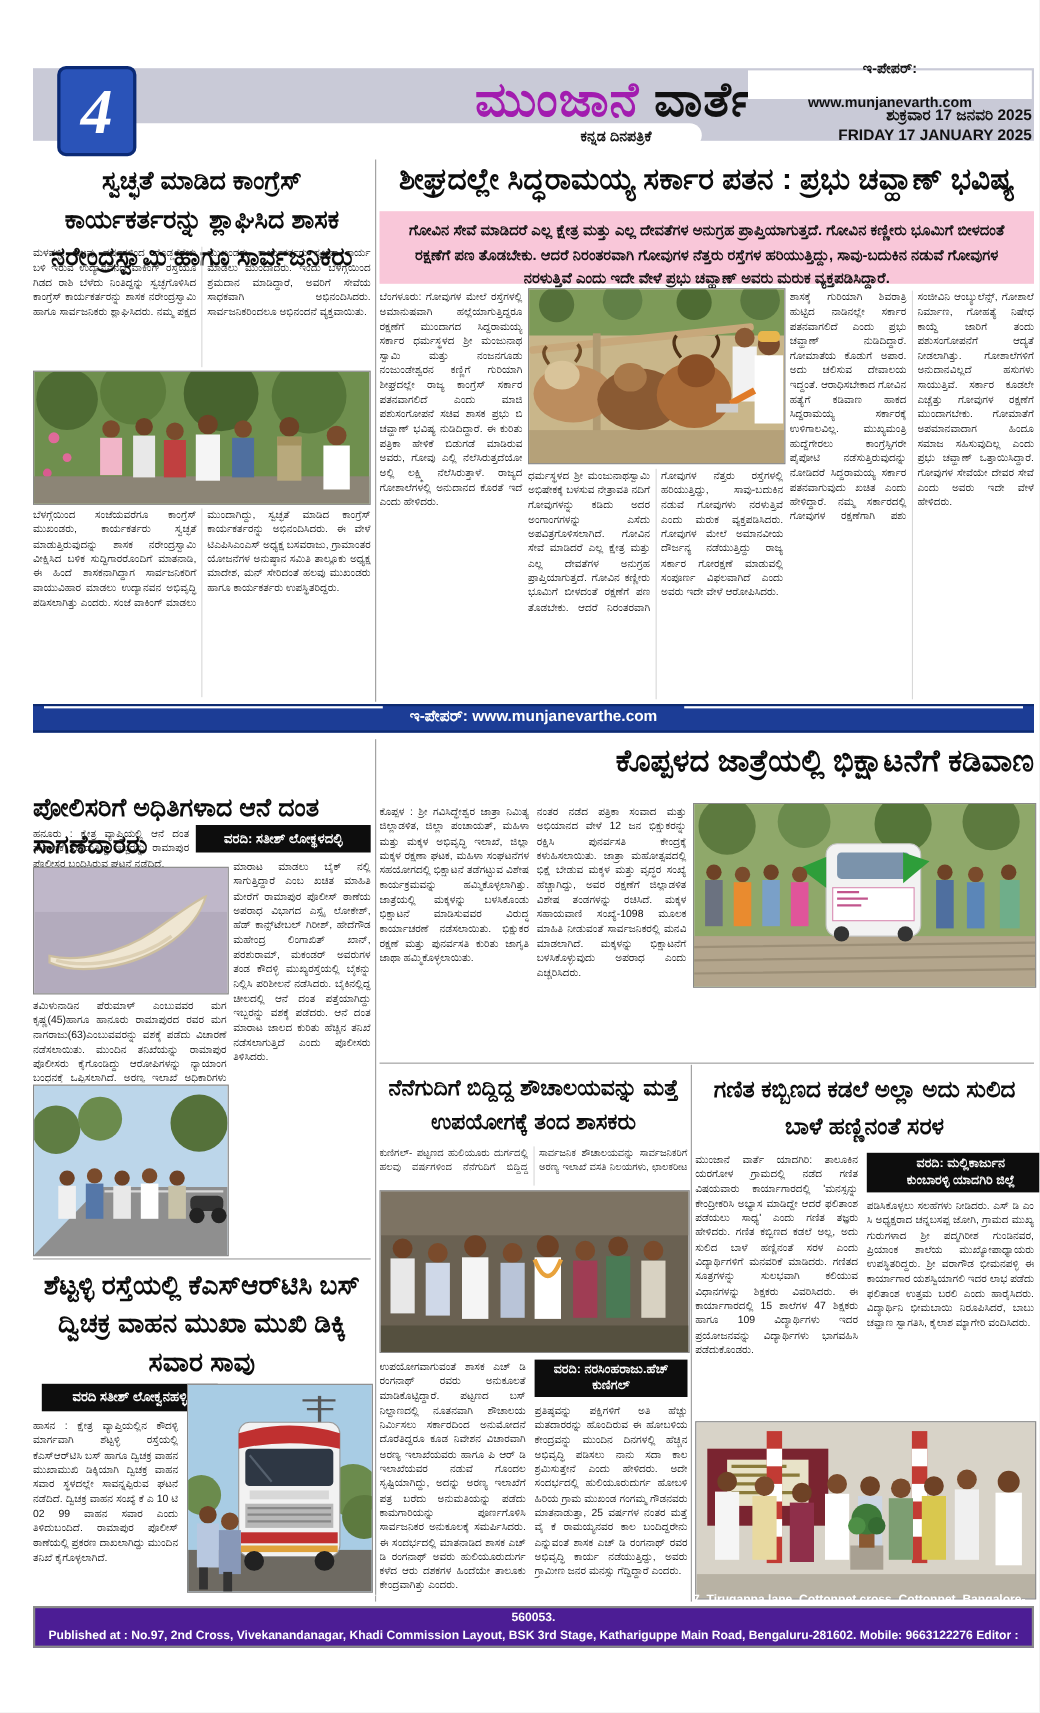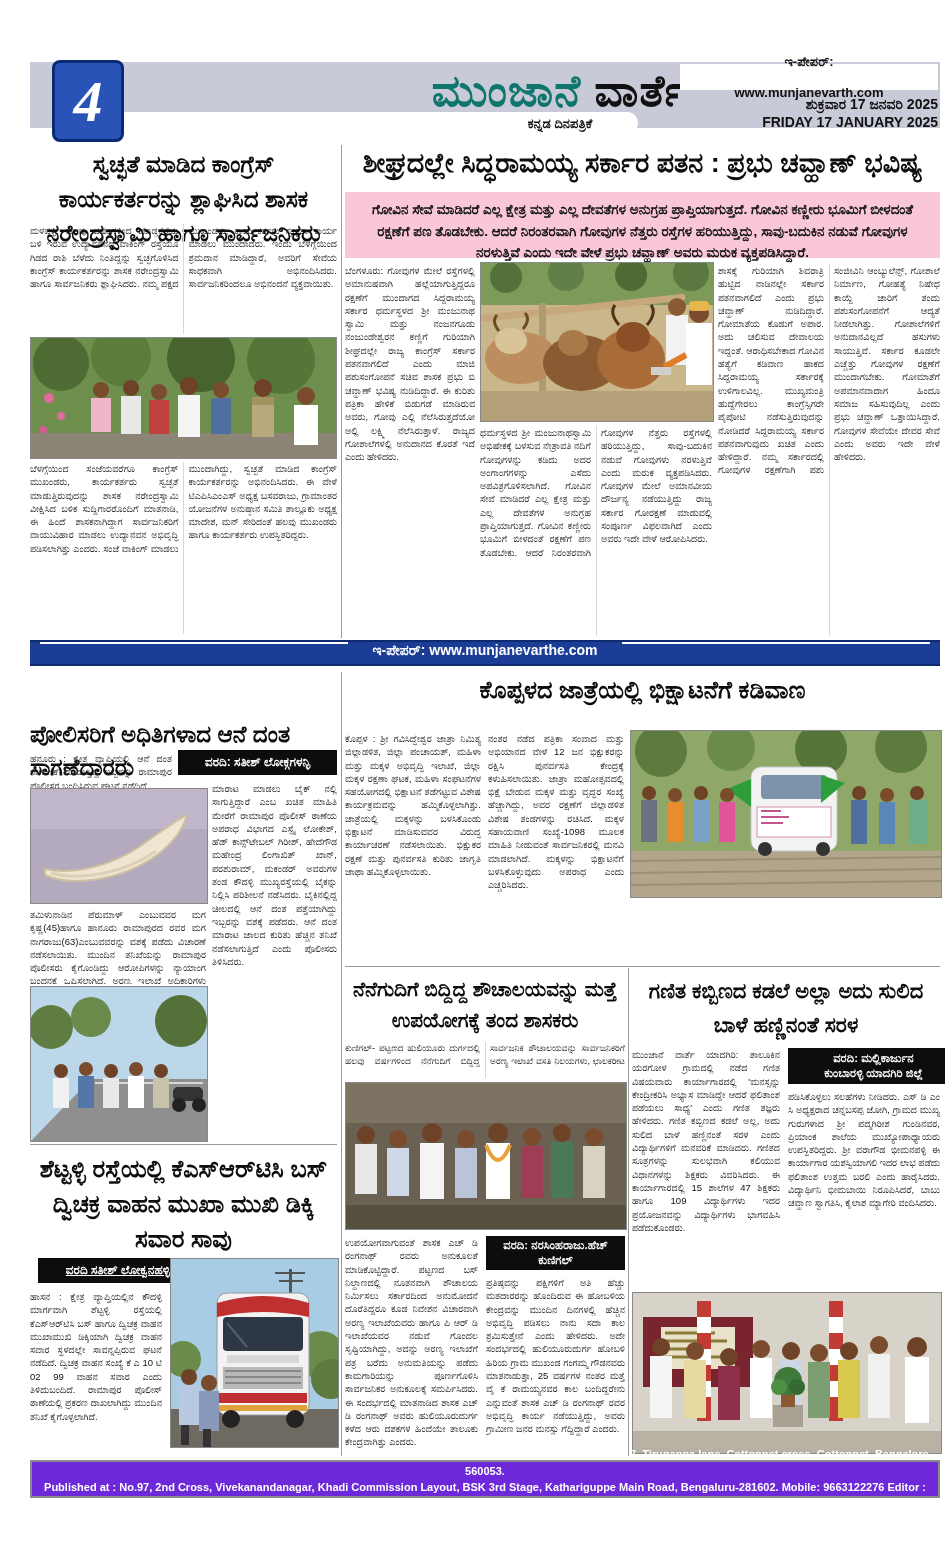--- a/index.html
+++ b/index.html
@@ -6,21 +6,21 @@
   .page{position:relative;width:945px;height:1557px;background:#ffffff;margin:0 auto;
         font-family:"Liberation Sans","DejaVu Sans",sans-serif;color:#111;overflow:hidden;}
   .abs{position:absolute;}
   
   .hdr-band{background:#c9cad7;}
   .pagenum{background:#2a53b8;border:3px solid #0b2a75;border-radius:8px;color:#fff;
            font-family:"Liberation Serif","DejaVu Serif",serif;font-style:italic;font-weight:bold;
            font-size:58px;display:flex;align-items:center;justify-content:center;}
   .pill{background:#fff;border-radius:12px;}
   .masthead{font-weight:bold;font-size:44px;letter-spacing:1px;text-align:center;white-space:nowrap;}
-  .masthead .red{color:#0f766e;}
+  .masthead .red{color:#a21caf;}
   .tagline{font-weight:bold;font-size:13px;text-align:center;}
   .epaperbox{background:#fff;display:flex;align-items:center;justify-content:center;
              font-weight:bold;font-size:13px;}
   .dateline{font-weight:bold;font-size:14px;text-align:right;}
   
   .hl{font-weight:bold;color:#0d0d0d;text-align:center;}
   .standfirst{background:#f9c7d9;font-weight:bold;font-size:13.5px;line-height:1.6;
               text-align:center;padding:7px 14px;box-sizing:border-box;}
   .col{font-size:9.5px;line-height:1.4;text-align:justify;overflow:hidden;}
   .cols2{column-count:2;column-gap:10px;column-rule:1px solid #d8d8d8;}
@@ -28,21 +28,21 @@
           display:flex;flex-direction:column;align-items:center;justify-content:center;line-height:1.3;}
   .vline{width:1px;background:#9a9a9a;}
   .hline{height:1px;background:#9a9a9a;}
   .photo{border:1px solid #888;overflow:hidden;background:#ddd;}
   .photo svg{display:block;}
   
   .bluebar{background:#1c3d96;color:#fff;display:flex;justify-content:center;
            font-weight:bold;font-size:14px;gap:14px;border-top:2px solid #0d2a70;border-bottom:2px solid #0d2a70;}
   .bluebar:before,.bluebar:after{content:"";flex:1;height:2px;background:#fff;margin:0 10px;}
   
-  .footer{background:#6d28d9;border:2px solid #8a8a8a;color:#fff;display:flex;flex-direction:column;
+  .footer{background:#4c1d95;border:2px solid #8a8a8a;color:#fff;display:flex;flex-direction:column;
           align-items:center;justify-content:center;font-weight:bold;font-size:11px;line-height:1.5;
           text-align:center;box-sizing:border-box;}
 </style>
 </head>
 <body>
 
 <div class="page">
 
   <div class="abs hdr-band" style="left:30px;top:62px;width:910px;height:66px;"></div>
   <div class="abs pill" style="left:108px;top:112px;width:530px;height:22px;"></div>
@@ -135,21 +135,21 @@
   <div class="abs col cols2" style="left:480px;top:426px;width:232px;height:210px;">ಧರ್ಮಸ್ಥಳದ ಶ್ರೀ ಮಂಜುನಾಥಸ್ವಾಮಿ ಅಭಿಷೇಕಕ್ಕೆ ಬಳಸುವ ನೇತ್ರಾವತಿ ನದಿಗೆ ಗೋವುಗಳನ್ನು ಕಡಿದು ಅದರ ಅಂಗಾಂಗಗಳನ್ನು ಎಸೆದು ಅಪವಿತ್ರಗೊಳಿಸಲಾಗಿದೆ. ಗೋವಿನ ಸೇವೆ ಮಾಡಿದರೆ ಎಲ್ಲ ಕ್ಷೇತ್ರ ಮತ್ತು ಎಲ್ಲ ದೇವತೆಗಳ ಅನುಗ್ರಹ ಪ್ರಾಪ್ತಿಯಾಗುತ್ತದೆ. ಗೋವಿನ ಕಣ್ಣೀರು ಭೂಮಿಗೆ ಬೀಳದಂತೆ ರಕ್ಷಣೆಗೆ ಪಣ ತೊಡಬೇಕು. ಆದರೆ ನಿರಂತರವಾಗಿ ಗೋವುಗಳ ನೆತ್ತರು ರಸ್ತೆಗಳಲ್ಲಿ ಹರಿಯುತ್ತಿದ್ದು, ಸಾವು-ಬದುಕಿನ ನಡುವೆ ಗೋವುಗಳು ನರಳುತ್ತಿವೆ ಎಂದು ಮರುಕ ವ್ಯಕ್ತಪಡಿಸಿದರು. ಗೋವುಗಳ ಮೇಲೆ ಅಮಾನವೀಯ ದೌರ್ಜನ್ಯ ನಡೆಯುತ್ತಿದ್ದು ರಾಜ್ಯ ಸರ್ಕಾರ ಗೋರಕ್ಷಣೆ ಮಾಡುವಲ್ಲಿ ಸಂಪೂರ್ಣ ವಿಫಲವಾಗಿದೆ ಎಂದು ಅವರು ಇದೇ ವೇಳೆ ಆರೋಪಿಸಿದರು.</div>
   <div class="abs col cols2" style="left:718px;top:264px;width:222px;height:372px;">ಶಾಸಕ್ಕೆ ಗುರಿಯಾಗಿ ಶಿವರಾತ್ರಿ ಹುಟ್ಟಿದ ನಾಡಿನಲ್ಲೇ ಸರ್ಕಾರ ಪತನವಾಗಲಿದೆ ಎಂದು ಪ್ರಭು ಚವ್ಹಾಣ್ ನುಡಿದಿದ್ದಾರೆ. ಗೋಮಾತೆಯ ಕೊಡುಗೆ ಅಪಾರ. ಅದು ಚಲಿಸುವ ದೇವಾಲಯ ಇದ್ದಂತೆ. ಆರಾಧಿಸಬೇಕಾದ ಗೋವಿನ ಹತ್ಯೆಗೆ ಕಡಿವಾಣ ಹಾಕದ ಸಿದ್ದರಾಮಯ್ಯ ಸರ್ಕಾರಕ್ಕೆ ಉಳಿಗಾಲವಿಲ್ಲ. ಮುಖ್ಯಮಂತ್ರಿ ಹುದ್ದೆಗೇರಲು ಕಾಂಗ್ರೆಸ್ಸಿಗರೇ ಪೈಪೋಟಿ ನಡೆಸುತ್ತಿರುವುದನ್ನು ನೋಡಿದರೆ ಸಿದ್ದರಾಮಯ್ಯ ಸರ್ಕಾರ ಪತನವಾಗುವುದು ಖಚಿತ ಎಂದು ಹೇಳಿದ್ದಾರೆ. ನಮ್ಮ ಸರ್ಕಾರದಲ್ಲಿ ಗೋವುಗಳ ರಕ್ಷಣೆಗಾಗಿ ಪಶು ಸಂಜೀವಿನಿ ಆಂಬ್ಯುಲೆನ್ಸ್, ಗೋಶಾಲೆ ನಿರ್ಮಾಣ, ಗೋಹತ್ಯೆ ನಿಷೇಧ ಕಾಯ್ದೆ ಜಾರಿಗೆ ತಂದು ಪಶುಸಂಗೋಪನೆಗೆ ಆದ್ಯತೆ ನೀಡಲಾಗಿತ್ತು. ಗೋಶಾಲೆಗಳಿಗೆ ಅನುದಾನವಿಲ್ಲದೆ ಹಸುಗಳು ಸಾಯುತ್ತಿವೆ. ಸರ್ಕಾರ ಕೂಡಲೇ ಎಚ್ಚೆತ್ತು ಗೋವುಗಳ ರಕ್ಷಣೆಗೆ ಮುಂದಾಗಬೇಕು. ಗೋಮಾತೆಗೆ ಅಪಮಾನವಾದಾಗ ಹಿಂದೂ ಸಮಾಜ ಸಹಿಸುವುದಿಲ್ಲ ಎಂದು ಪ್ರಭು ಚವ್ಹಾಣ್ ಒತ್ತಾಯಿಸಿದ್ದಾರೆ. ಗೋವುಗಳ ಸೇವೆಯೇ ದೇವರ ಸೇವೆ ಎಂದು ಅವರು ಇದೇ ವೇಳೆ ಹೇಳಿದರು.</div>
 
   <div class="abs bluebar" style="left:30px;top:640px;width:910px;height:26px;box-sizing:border-box;">
     <span>ಇ-ಪೇಪರ್: www.munjanevarthe.com</span>
   </div>
 
   <div class="abs hl" style="left:30px;top:678px;width:307px;font-size:23px;line-height:1.45;text-align:left;margin-top:40px;">ಪೋಲಿಸರಿಗೆ ಅಧಿತಿಗಳಾದ ಆನೆ ದಂತ ಸಾಗಣೆದಾರರು</div>
   <div class="abs col" style="left:30px;top:752px;width:142px;height:84px;">ಹನೂರು : ಕ್ಷೇತ್ರ ವ್ಯಾಪ್ತಿಯಲ್ಲಿ ಆನೆ ದಂತ ಸಾಗಾಣಿಕೆ ಮಾಡುತ್ತಿದ್ದ ಇಬ್ಬರನ್ನು ರಾಮಾಪುರ ಪೊಲೀಸರ ಬಂಧಿಸಿರುವ ಘಟನೆ ನಡೆದಿದೆ.</div>
   <div class="abs byline" style="left:178px;top:750px;width:159px;height:25px;">
-    <span>ವರದಿ: ಸತೀಶ್ ಲೋಕ್ಗಗಳನ್ಳಿ</span>
+    <span>ವರದಿ: ಸತೀಶ್ ಲೋಕ್ಥಳದಲ್ಳಿ</span>
   </div>
   <div class="abs col" style="left:212px;top:782px;width:125px;height:356px;">ಮಾರಾಟ ಮಾಡಲು ಬೈಕ್ ನಲ್ಲಿ ಸಾಗುತ್ತಿದ್ದಾರೆ ಎಂಬ ಖಚಿತ ಮಾಹಿತಿ ಮೇರೆಗೆ ರಾಮಾಪುರ ಪೊಲೀಸ್ ಠಾಣೆಯ ಅಪರಾಧ ವಿಭಾಗದ ಎಸ್ಸೈ ಲೋಕೇಶ್, ಹೆಡ್ ಕಾನ್ಸ್‌ಟೇಬಲ್ ಗಿರೀಶ್, ಹೇದೆಗೌಡ ಮಹೇಂದ್ರ ಲಿಂಗಾಖಿತ್ ಖಾನ್, ಪರಶುರಾಮ್, ಮಕಂಡರ್ ಅವರುಗಳ ತಂಡ ಕೌದಳ್ಳಿ ಮುಖ್ಯರಸ್ತೆಯಲ್ಲಿ ಬೈಕನ್ನು ನಿಲ್ಲಿಸಿ ಪರಿಶೀಲನೆ ನಡೆಸಿದರು. ಬೈಕಿನಲ್ಲಿದ್ದ ಚೀಲದಲ್ಲಿ ಆನೆ ದಂತ ಪತ್ತೆಯಾಗಿದ್ದು ಇಬ್ಬರನ್ನು ವಶಕ್ಕೆ ಪಡೆದರು. ಆನೆ ದಂತ ಮಾರಾಟ ಜಾಲದ ಕುರಿತು ಹೆಚ್ಚಿನ ತನಿಖೆ ನಡೆಸಲಾಗುತ್ತಿದೆ ಎಂದು ಪೊಲೀಸರು ತಿಳಿಸಿದರು.</div>
   <div class="abs photo" style="left:30px;top:788px;width:176px;height:114px;">
     <svg width="176" height="114" viewBox="0 0 176 114">
       <rect width="176" height="114" fill="#b3abbd"></rect>
       <rect width="176" height="40" fill="#bfb7c9"></rect>
       <path d="M14 86 C 40 98, 90 92, 126 66 C 142 54, 152 40, 156 26 C 146 30, 128 44, 108 58 C 78 78, 40 86, 14 80 Z" fill="#efe6d2" stroke="#cdbf9f" stroke-width="2"></path>
       <path d="M20 84 C 50 92, 95 84, 125 62" stroke="#ddd0b4" stroke-width="3" fill="none"></path>
     </svg>
   </div>
@@ -173,21 +173,21 @@
           <rect x="97" y="89" width="16" height="32" fill="#ffffff"></rect>
         <circle cx="130" cy="84" r="7" fill="#6e4226"></circle>
           <rect x="122" y="91" width="16" height="30" fill="#c8c2a8"></rect>
       </g>
       <rect x="142" y="100" width="30" height="14" rx="5" fill="#333"></rect>
         <circle cx="148" cy="118" r="7" fill="#222"></circle>
         <circle cx="168" cy="118" r="7" fill="#222"></circle>
     </svg>
   </div>
 
-  <div class="abs hl" style="left:345px;top:676px;width:595px;font-size:24px;text-align:center;">ಕೊಪ್ಪಳದ ಜಾತ್ರೆಯಲ್ಲಿ ಭಿಕ್ಷಾಟನೆಗೆ ಕಡಿವಾಣ</div>
+  <div class="abs hl" style="left:345px;top:676px;width:595px;font-size:28px;text-align:right;">ಕೊಪ್ಪಳದ ಜಾತ್ರೆಯಲ್ಲಿ ಭಿಕ್ಷಾಟನೆಗೆ ಕಡಿವಾಣ</div>
   <div class="abs col" style="left:345px;top:732px;width:136px;height:232px;">ಕೊಪ್ಪಳ : ಶ್ರೀ ಗವಿಸಿದ್ಧೇಶ್ವರ ಜಾತ್ರಾ ನಿಮಿತ್ಯ ಜಿಲ್ಲಾಡಳಿತ, ಜಿಲ್ಲಾ ಪಂಚಾಯತ್, ಮಹಿಳಾ ಮತ್ತು ಮಕ್ಕಳ ಅಭಿವೃದ್ಧಿ ಇಲಾಖೆ, ಜಿಲ್ಲಾ ಮಕ್ಕಳ ರಕ್ಷಣಾ ಘಟಕ, ಮಹಿಳಾ ಸಂಘಟನೆಗಳ ಸಹಯೋಗದಲ್ಲಿ ಭಿಕ್ಷಾಟನೆ ತಡೆಗಟ್ಟುವ ವಿಶೇಷ ಕಾರ್ಯಕ್ರಮವನ್ನು ಹಮ್ಮಿಕೊಳ್ಳಲಾಗಿತ್ತು. ಜಾತ್ರೆಯಲ್ಲಿ ಮಕ್ಕಳನ್ನು ಬಳಸಿಕೊಂಡು ಭಿಕ್ಷಾಟನೆ ಮಾಡಿಸುವವರ ವಿರುದ್ಧ ಕಾರ್ಯಾಚರಣೆ ನಡೆಸಲಾಯಿತು. ಭಿಕ್ಷುಕರ ರಕ್ಷಣೆ ಮತ್ತು ಪುನರ್ವಸತಿ ಕುರಿತು ಜಾಗೃತಿ ಜಾಥಾ ಹಮ್ಮಿಕೊಳ್ಳಲಾಯಿತು.</div>
   <div class="abs col" style="left:488px;top:732px;width:136px;height:232px;">ನಂತರ ನಡೆದ ಪತ್ರಿಕಾ ಸಂವಾದ ಮತ್ತು ಅಭಿಯಾನದ ವೇಳೆ 12 ಜನ ಭಿಕ್ಷುಕರನ್ನು ರಕ್ಷಿಸಿ ಪುನರ್ವಸತಿ ಕೇಂದ್ರಕ್ಕೆ ಕಳುಹಿಸಲಾಯಿತು. ಜಾತ್ರಾ ಮಹೋತ್ಸವದಲ್ಲಿ ಭಿಕ್ಷೆ ಬೇಡುವ ಮಕ್ಕಳ ಮತ್ತು ವೃದ್ಧರ ಸಂಖ್ಯೆ ಹೆಚ್ಚಾಗಿದ್ದು, ಅವರ ರಕ್ಷಣೆಗೆ ಜಿಲ್ಲಾಡಳಿತ ವಿಶೇಷ ತಂಡಗಳನ್ನು ರಚಿಸಿದೆ. ಮಕ್ಕಳ ಸಹಾಯವಾಣಿ ಸಂಖ್ಯೆ-1098 ಮೂಲಕ ಮಾಹಿತಿ ನೀಡುವಂತೆ ಸಾರ್ವಜನಿಕರಲ್ಲಿ ಮನವಿ ಮಾಡಲಾಗಿದೆ. ಮಕ್ಕಳನ್ನು ಭಿಕ್ಷಾಟನೆಗೆ ಬಳಸಿಕೊಳ್ಳುವುದು ಅಪರಾಧ ಎಂದು ಎಚ್ಚರಿಸಿದರು.</div>
   <div class="abs photo" style="left:630px;top:730px;width:310px;height:166px;">
     <svg width="310" height="166" viewBox="0 0 310 166">
       <rect width="310" height="166" fill="#8fa86a"></rect>
       <circle cx="30" cy="20" r="26" fill="#5d7a3f"></circle>
         <circle cx="100" cy="16" r="24" fill="#6b8b4d"></circle>
         <circle cx="190" cy="18" r="26" fill="#557539"></circle>
         <circle cx="270" cy="16" r="26" fill="#5d7a3f"></circle>
       <rect y="120" width="310" height="46" fill="#b3a58c"></rect>
@@ -302,21 +302,21 @@
       <rect x="140" y="112" width="30" height="22" fill="#a8a092"></rect>
       <rect x="148" y="98" width="14" height="16" fill="#8a5a33"></rect>
       <circle cx="155" cy="88" r="14" fill="#3f7a3a"></circle>
         <circle cx="146" cy="94" r="8" fill="#4e8f46"></circle>
         <circle cx="164" cy="94" r="8" fill="#356b32"></circle>
       <rect y="138" width="308" height="22" fill="#b8b2a4"></rect>
     </svg>
   </div>
 
   <div class="abs hl" style="left:30px;top:1152px;width:307px;font-size:24px;line-height:1.45;">ಶೆಟ್ಟಳ್ಳಿ ರಸ್ತೆಯಲ್ಲಿ ಕೆಎಸ್‌ಆರ್‌ಟಿಸಿ ಬಸ್ ದ್ವಿಚಕ್ರ ವಾಹನ ಮುಖಾ ಮುಖಿ ಡಿಕ್ಕಿ  ಸವಾರ ಸಾವು</div>
-  <div class="abs byline" style="left:38px;top:1258px;width:160px;height:25px;text-decoration:underline;">
+  <div class="abs byline" style="left:38px;top:1258px;width:160px;height:25px;">
     <span>ವರದಿ ಸತೀಶ್ ಲೋಕ್ವನಹಳ್ಳಿ</span>
   </div>
   <div class="abs col" style="left:30px;top:1290px;width:132px;height:168px;">ಹಾಸನ : ಕ್ಷೇತ್ರ ವ್ಯಾಪ್ತಿಯಲ್ಲಿನ ಕೌದಳ್ಳಿ ಮಾರ್ಗವಾಗಿ ಶೆಟ್ಟಳ್ಳಿ ರಸ್ತೆಯಲ್ಲಿ ಕೆಎಸ್‌ಆರ್‌ಟಿಸಿ ಬಸ್ ಹಾಗೂ ದ್ವಿಚಕ್ರ ವಾಹನ ಮುಖಾಮುಖಿ ಡಿಕ್ಕಿಯಾಗಿ ದ್ವಿಚಕ್ರ ವಾಹನ ಸವಾರ ಸ್ಥಳದಲ್ಲೇ ಸಾವನ್ನಪ್ಪಿರುವ ಘಟನೆ ನಡೆದಿದೆ. ದ್ವಿಚಕ್ರ ವಾಹನ ಸಂಖ್ಯೆ ಕೆ ಎ 10 ಟಿ 02 99 ವಾಹನ ಸವಾರ ಎಂದು ತಿಳಿದುಬಂದಿದೆ. ರಾಮಾಪುರ ಪೊಲೀಸ್ ಠಾಣೆಯಲ್ಲಿ ಪ್ರಕರಣ ದಾಖಲಾಗಿದ್ದು ಮುಂದಿನ ತನಿಖೆ ಕೈಗೊಳ್ಳಲಾಗಿದೆ.</div>
   <div class="abs photo" style="left:170px;top:1258px;width:167px;height:188px;">
     <svg width="167" height="188" viewBox="0 0 167 188">
       <rect width="167" height="188" fill="#a8cce4"></rect>
       <rect x="118" y="10" width="3" height="70" fill="#555"></rect>
         <path d="M104 14 h30 M108 22 h24" stroke="#555" stroke-width="2"></path>
       <circle cx="150" cy="96" r="24" fill="#6b8b4d"></circle>
         <circle cx="160" cy="120" r="20" fill="#5d7a3f"></circle>

